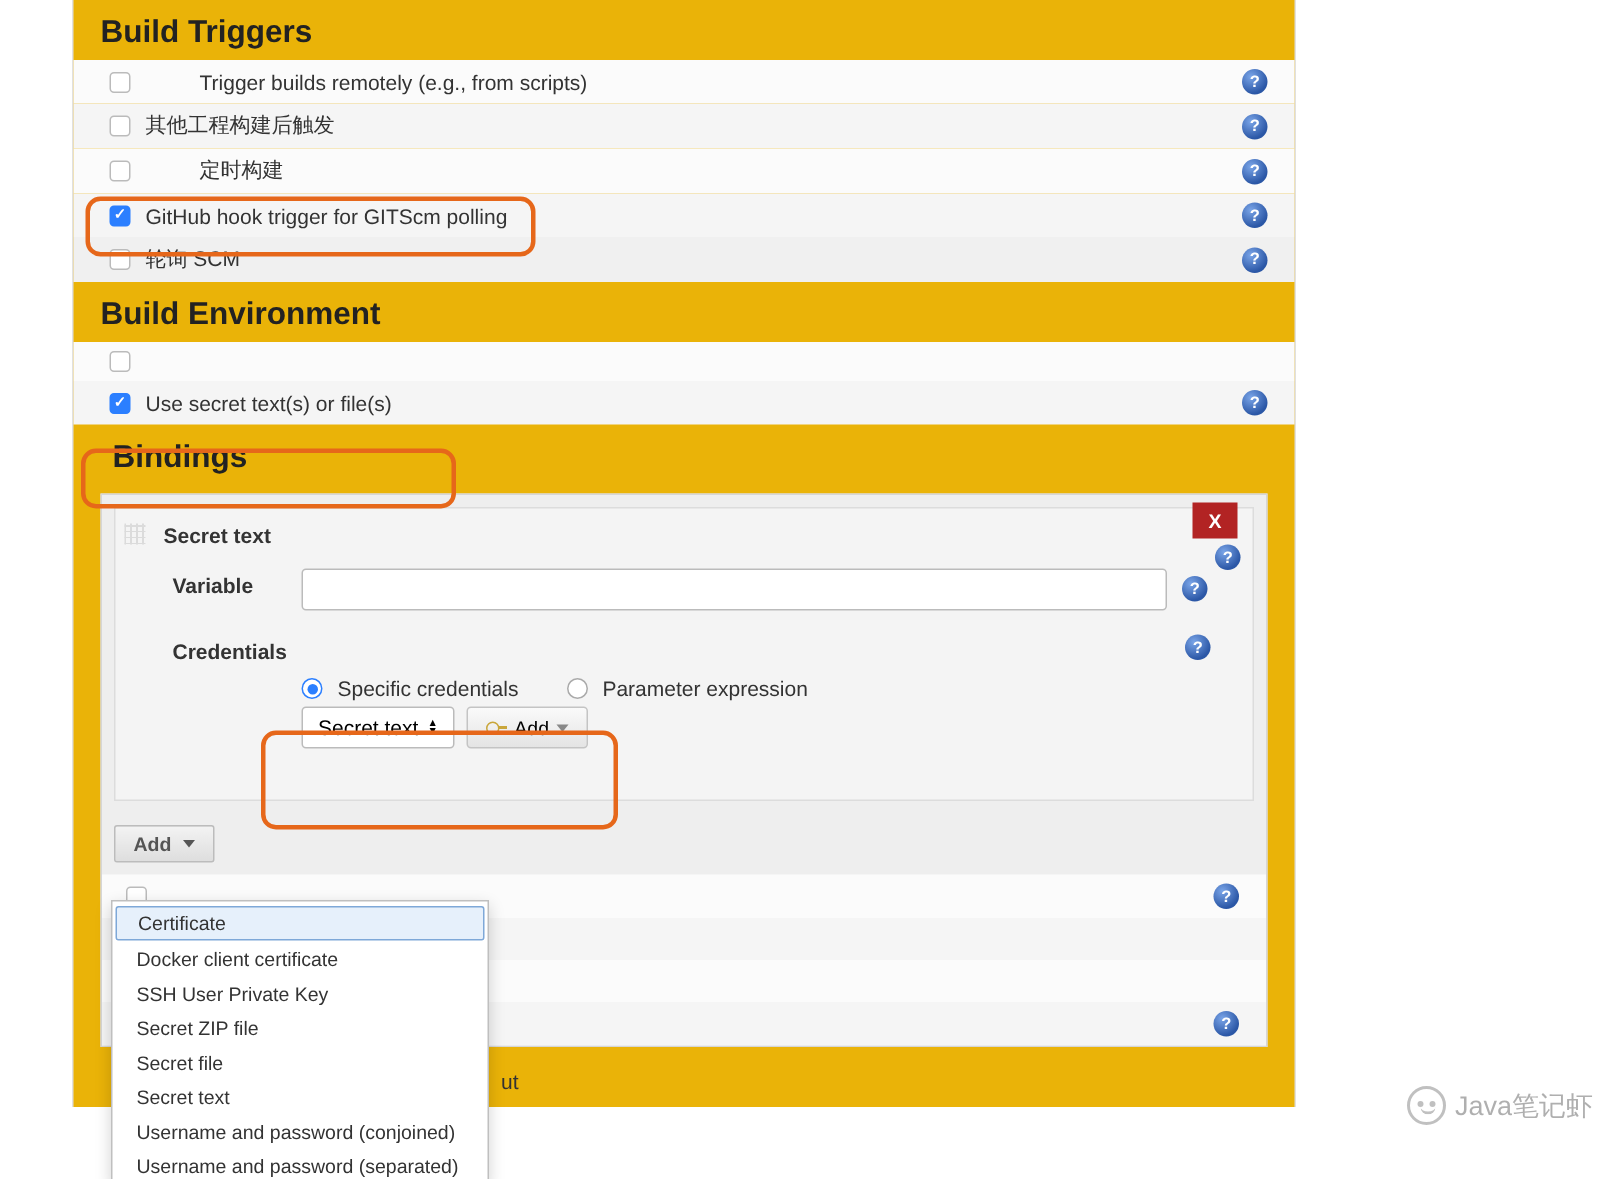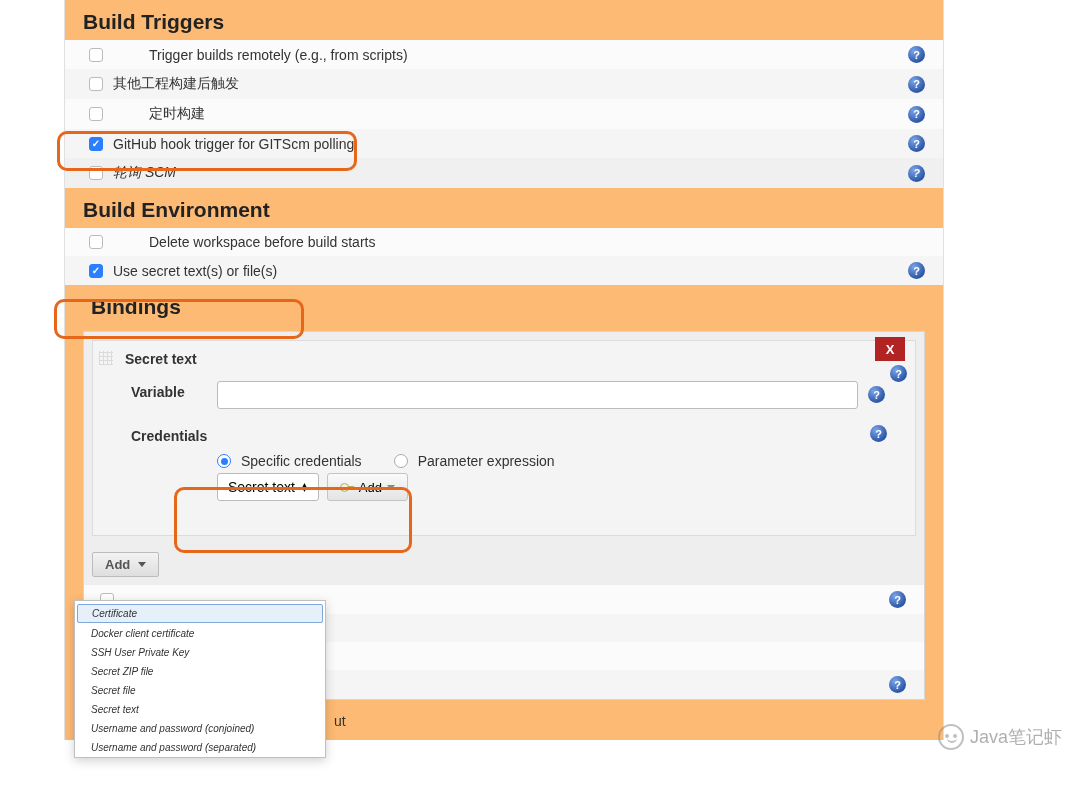--- a/index.html
+++ b/index.html
@@ -6,43 +6,43 @@
   body {
     font-family: -apple-system, "Helvetica Neue", Arial, sans-serif;
     background: #fff;
     width: 1080px;
     height: 786px;
     overflow: hidden;
     position: relative;
   }
   .main-panel {
     position: absolute;
-    left: 64px;
+    left: 48px;
     top: 0;
-    width: 880px;
-    background: #fdba74;
+    width: 816px;
+    background: #eab308;
     border-left: 1px solid #e0e0e0;
     border-right: 1px solid #e0e0e0;
     padding-bottom: 40px;
   }
   .section-heading {
     font-size: 21px;
     font-weight: bold;
     color: #222;
     padding: 10px 18px 6px 18px;
   }
   .row {
     display: flex;
     align-items: center;
     padding: 6px 18px 6px 24px;
     background: #f5f5f5;
     position: relative;
   }
   .row.light { background: #fbfbfb; gap: 36px; }
-  .row.lighter { background: #f0f0f0; font-style: italic; }
+  .row.lighter { background: #f0f0f0; }
   .chk {
     width: 14px;
     height: 14px;
     border: 1px solid #bbb;
     border-radius: 3px;
     background: #fff;
     display: inline-flex;
     align-items: center;
     justify-content: center;
     margin-right: 10px;
@@ -272,25 +272,24 @@
     top: 600px;
     width: 252px;
     background: #fff;
     border: 1px solid #bfbfbf;
     box-shadow: 0 3px 10px rgba(0,0,0,.18);
     z-index: 100;
     padding: 2px 0 0 0;
   }
   .dropdown-item {
     padding: 4px 16px;
-    font-size: 10px;
+    font-size: 13px;
     color: #333;
     cursor: pointer;
     white-space: nowrap;
-    font-style: italic;
   }
   .dropdown-item.selected {
     background: #e6f0fb;
     border: 1px solid #7ea8d8;
     margin: 1px 2px;
     border-radius: 2px;
     padding: 3px 14px;
   }
   .behind-text {
     position: absolute;
@@ -372,21 +371,20 @@
   <div class="row lighter">
     <span class="chk"></span>
     <span class="row-label">轮询 SCM</span>
     <span class="help-icon">?</span>
   </div>
 
   <div class="section-heading">Build Environment</div>
 
   <div class="row light">
     <span class="chk"></span>
-    <span class="row-label">Delete workspace before build starts</span>
   </div>
   <div class="row">
     <span class="chk checked"></span>
     <span class="row-label">Use secret text(s) or file(s)</span>
     <span class="help-icon">?</span>
   </div>
 
   <div class="section-heading" style="padding-left:26px">Bindings</div>
 
   <div class="bindings-panel">

